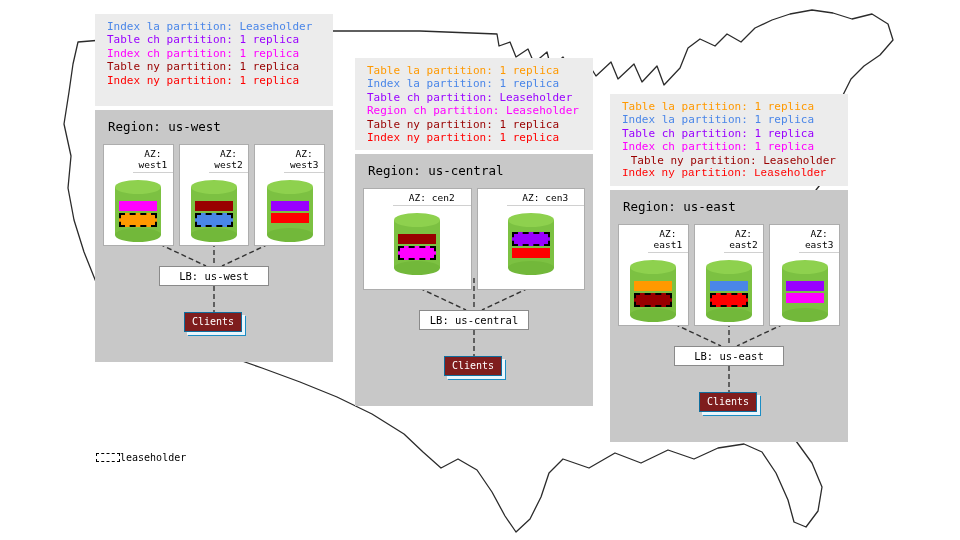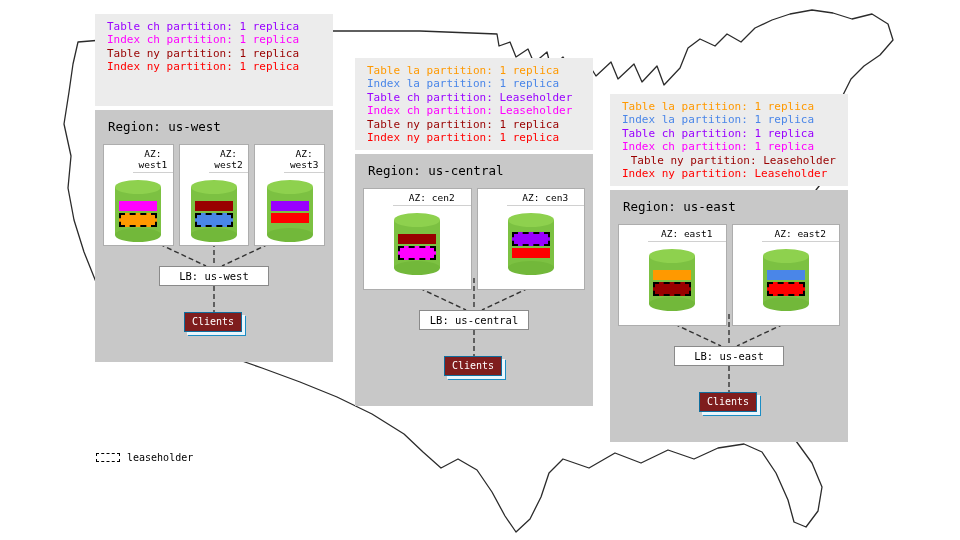--- a/index.html
+++ b/index.html
@@ -34,21 +34,21 @@
 
   .connectors{position:absolute;left:0;top:0;z-index:0;}
 
   .lb-box{position:absolute;top:156px;left:64px;width:110px;height:20px;box-sizing:border-box;
     background:#fff;border:1px solid #8a8a8a;font-size:10.5px;line-height:18px;text-align:center;z-index:1;}
 
   .clients-box{position:absolute;top:202px;left:89px;width:58px;height:20px;box-sizing:border-box;
     background:#7f1d1d;border:1px solid #0f6e9e;color:#fff;font-size:10px;line-height:18px;text-align:center;z-index:1;
     box-shadow:3px 3px 0 #eaf6fd,4px 4px 0 #1b8dc4;}
 
-  .lh-legend{position:absolute;left:96px;top:452px;display:flex;align-items:center;gap:7px;z-index:2;font-size:10px;color:#000;}
+  .lh-legend{position:absolute;left:96px;top:452px;display:flex;align-items:center;z-index:2;font-size:10px;color:#000;}
   .lh-swatch{width:24px;height:9px;border:1.5px dashed #000;background:#fff;display:inline-block;box-sizing:border-box;}
 </style>
 </head>
 <body>
 
 <svg class="map-svg" width="960" height="540" viewBox="0 0 960 540">
   <path fill="none" stroke="#2b2b2b" stroke-width="1.3" stroke-linejoin="round" d="
     M78 42 L150 36 L240 33 L330 31 L420 31 L497 34
     L499 46 L510 42 L516 57 L528 49 L534 63 L547 52 L551 68 L563 57 L574 73 L586 60
     L596 76 L611 62 L618 79 L634 64 L642 82 L657 66 L664 85 L680 68 L688 48 L700 39
@@ -58,20 +58,21 @@
     L800 278 L810 300 L792 322 L801 344 L784 366 L792 388 L776 410 L783 428
     L796 441 L812 463 L822 487 L818 511 L806 527 L794 522 L788 500 L776 473 L762 452 L744 444
     L718 448 L694 459 L668 450 L641 463 L615 453 L589 468 L563 459
     L549 473 L541 497 L530 519 L516 532 L505 516 L492 492 L477 470 L458 459 L441 468 L423 452 L404 434
     L372 414 L337 397 L300 382 L262 368 L225 355 L189 344 L152 336
     L126 330 L109 309 L96 282 L84 252 L74 220 L68 188 L71 156 L64 124 L69 92 L73 64 Z"></path>
 </svg>
 
 <div class="region-group" id="group-west">
   <div class="notes">
+    <div class="note-line" style="color: rgb(74, 134, 232);">Index la partition: Leaseholder</div>
     <div class="note-line" style="color: rgb(153, 0, 255);">Table ch partition: 1 replica</div>
     <div class="note-line" style="color: rgb(255, 0, 255);">Index ch partition: 1 replica</div>
     <div class="note-line" style="color: rgb(153, 0, 0);">Table ny partition: 1 replica</div>
     <div class="note-line" style="color: rgb(255, 0, 0);">Index ny partition: 1 replica</div>
   </div>
   <div class="panel">
     <svg class="connectors" width="238" height="252" viewBox="0 0 238 252">
       <path d="M43 124 L111 156 M119 124 L119 156 M195 124 L127 156 M119 176 L119 202" stroke="#333" stroke-width="1.4" stroke-dasharray="5 3" fill="none"></path>
     </svg>
     <div class="region-title">Region: us-west</div>
@@ -110,21 +111,21 @@
     <div class="lb-box">LB: us-west</div>
     <div class="clients-box">Clients</div>
   </div>
 </div>
 
 <div class="region-group" id="group-central">
   <div class="notes">
     <div class="note-line" style="color: rgb(255, 153, 0);">Table la partition: 1 replica</div>
     <div class="note-line" style="color: rgb(74, 134, 232);">Index la partition: 1 replica</div>
     <div class="note-line" style="color: rgb(153, 0, 255);">Table ch partition: Leaseholder</div>
-    <div class="note-line" style="color: rgb(255, 0, 255);">Index ch partition: Leaseholder</div>
+    <div class="note-line" style="color: rgb(255, 0, 255);">Region ch partition: Leaseholder</div>
     <div class="note-line" style="color: rgb(153, 0, 0);">Table ny partition: 1 replica</div>
     <div class="note-line" style="color: rgb(255, 0, 0);">Index ny partition: 1 replica</div>
   </div>
   <div class="panel">
     <svg class="connectors" width="238" height="252" viewBox="0 0 238 252">
       <path d="M43 124 L111 156 M119 124 L119 156 M195 124 L127 156 M119 176 L119 202" stroke="#333" stroke-width="1.4" stroke-dasharray="5 3" fill="none"></path>
     </svg>
     <div class="region-title">Region: us-central</div>
     <div class="az-row">
       <div class="az-box">
@@ -153,21 +154,21 @@
   </div>
 </div>
 
 <div class="region-group" id="group-east">
   <div class="notes">
     <div class="note-line" style="color: rgb(255, 153, 0);">Table la partition: 1 replica</div>
     <div class="note-line" style="color: rgb(74, 134, 232);">Index la partition: 1 replica</div>
     <div class="note-line" style="color: rgb(153, 0, 255);">Table ch partition: 1 replica</div>
     <div class="note-line" style="color: rgb(255, 0, 255);">Index ch partition: 1 replica</div>
     <div class="note-line" style="color: rgb(153, 0, 0); text-align: right;">Table ny partition: Leaseholder</div>
-    <div class="note-line" style="color: rgb(255, 0, 0);">Index ny partition: Leaseholder</div>
+    <div class="note-line" style="color: rgb(255, 0, 0); font-family: Liberation Mono, monospace;">Index ny partition: Leaseholder</div>
   </div>
   <div class="panel">
     <svg class="connectors" width="238" height="252" viewBox="0 0 238 252">
       <path d="M43 124 L111 156 M119 124 L119 156 M195 124 L127 156 M119 176 L119 202" stroke="#333" stroke-width="1.4" stroke-dasharray="5 3" fill="none"></path>
     </svg>
     <div class="region-title">Region: us-east</div>
     <div class="az-row">
       <div class="az-box">
         <div class="az-label">AZ: east1</div>
         <div class="cylinder">
@@ -181,20 +182,30 @@
       <div class="az-box">
         <div class="az-label">AZ: east2</div>
         <div class="cylinder">
           <div class="cyl-top"></div>
           <div class="bars">
             <div class="bar" style="background: rgb(74, 134, 232);"></div>
             <div class="bar leaseholder" style="background: rgb(255, 0, 0);"></div>
           </div>
         </div>
       </div>
+      <div class="az-box">
+        <div class="az-label">AZ: east3</div>
+        <div class="cylinder">
+          <div class="cyl-top"></div>
+          <div class="bars">
+            <div class="bar" style="background: rgb(153, 0, 255);"></div>
+            <div class="bar" style="background: rgb(255, 0, 255);"></div>
+          </div>
+        </div>
+      </div>
     </div>
     <div class="lb-box">LB: us-east</div>
     <div class="clients-box">Clients</div>
   </div>
 </div>
 
 <div class="lh-legend">
   <span class="lh-swatch"></span>
   <span>leaseholder</span>
 </div>

